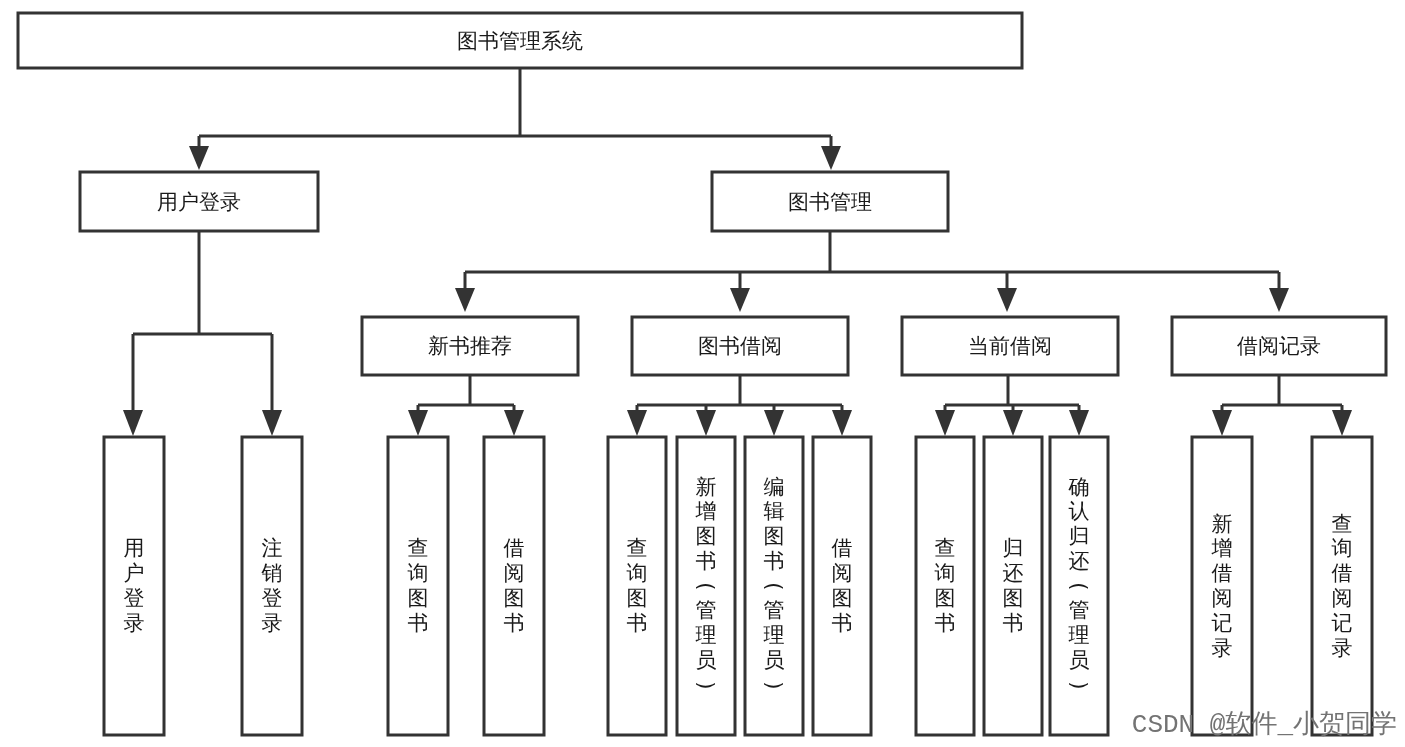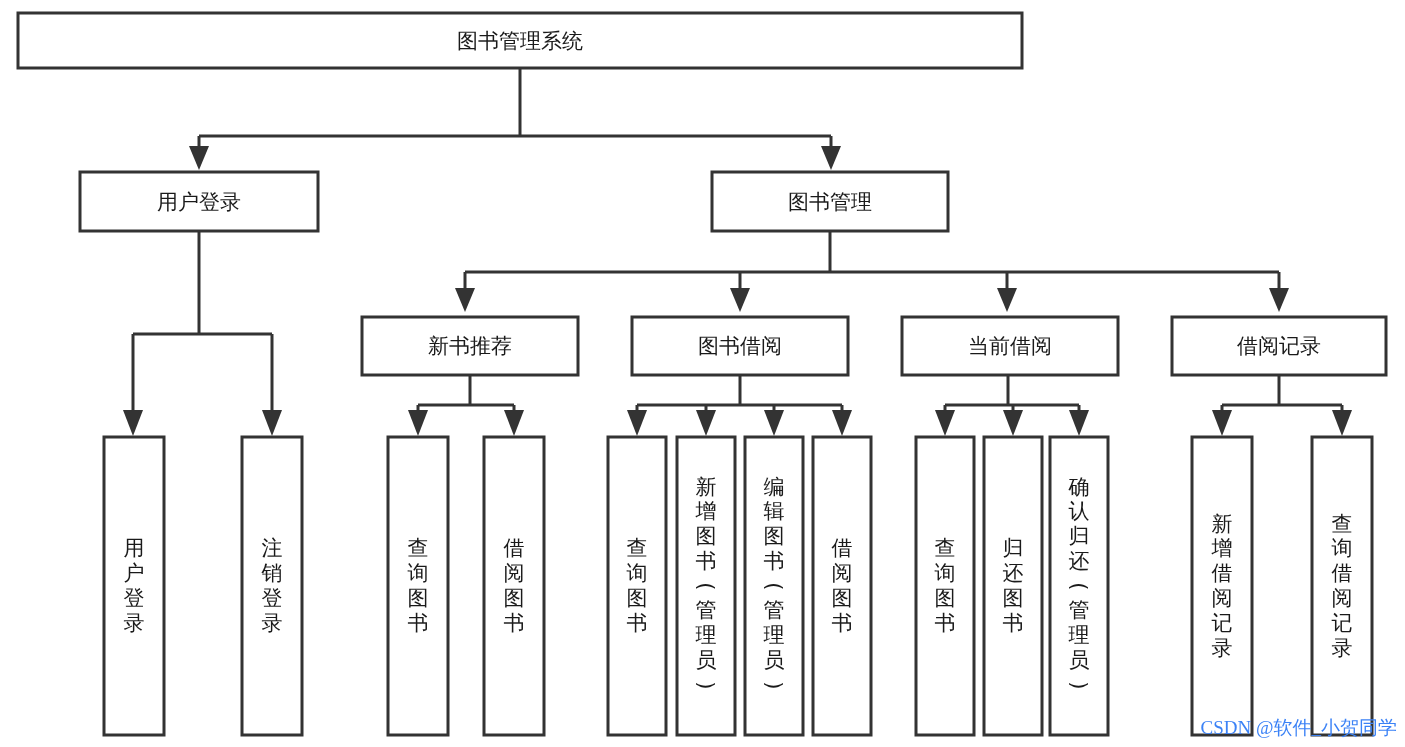--- a/index.html
+++ b/index.html
@@ -70,23 +70,23 @@
   }
   .vlabel span.par {
     display: block;
     text-align: center;
     transform: rotate(90deg);
   }
   .watermark {
     position: absolute;
     right: 8px;
     bottom: 6px;
-    font-family: Liberation Serif, serif;
-    font-size: 19px;
-    color: #3b82f6;
+    font-family: Liberation Mono, monospace;
+    font-size: 26px;
+    color: #737373;
     white-space: nowrap;
     pointer-events: none;
   }
 </style>
 </head>
 <body>
 
 <div id="diagram-root">
 
   <svg id="flow" viewBox="0 0 1405 747">

